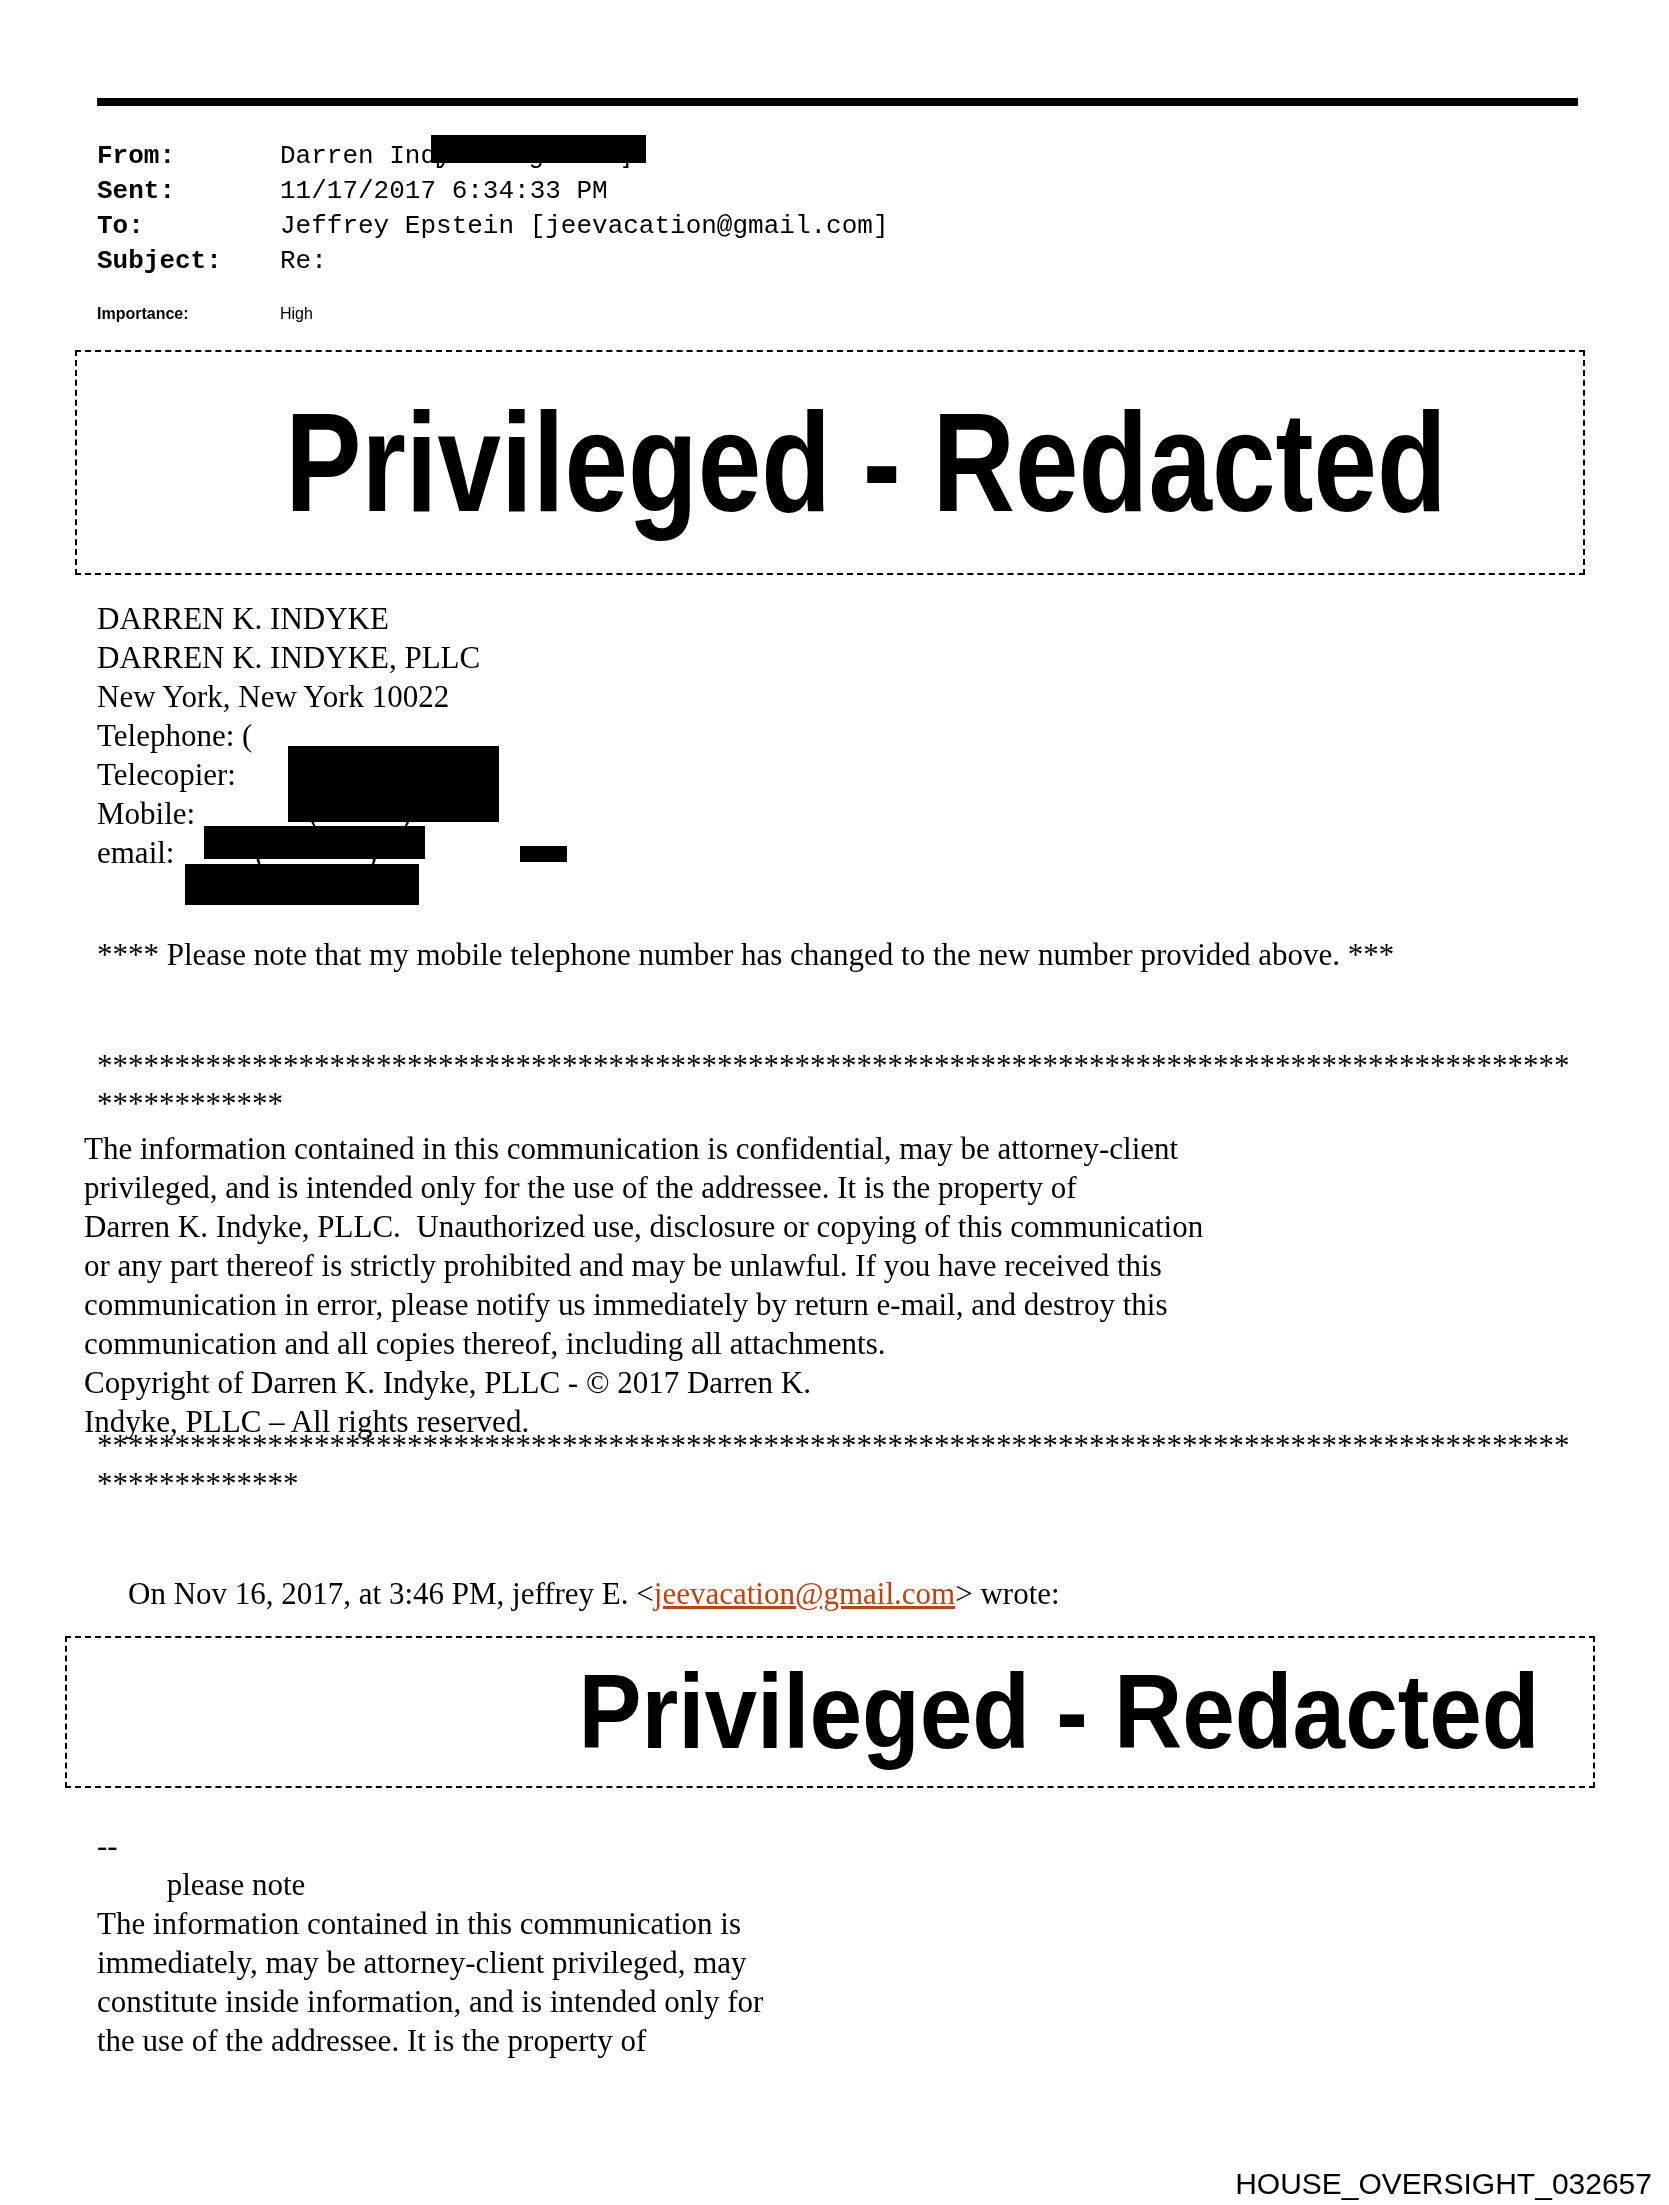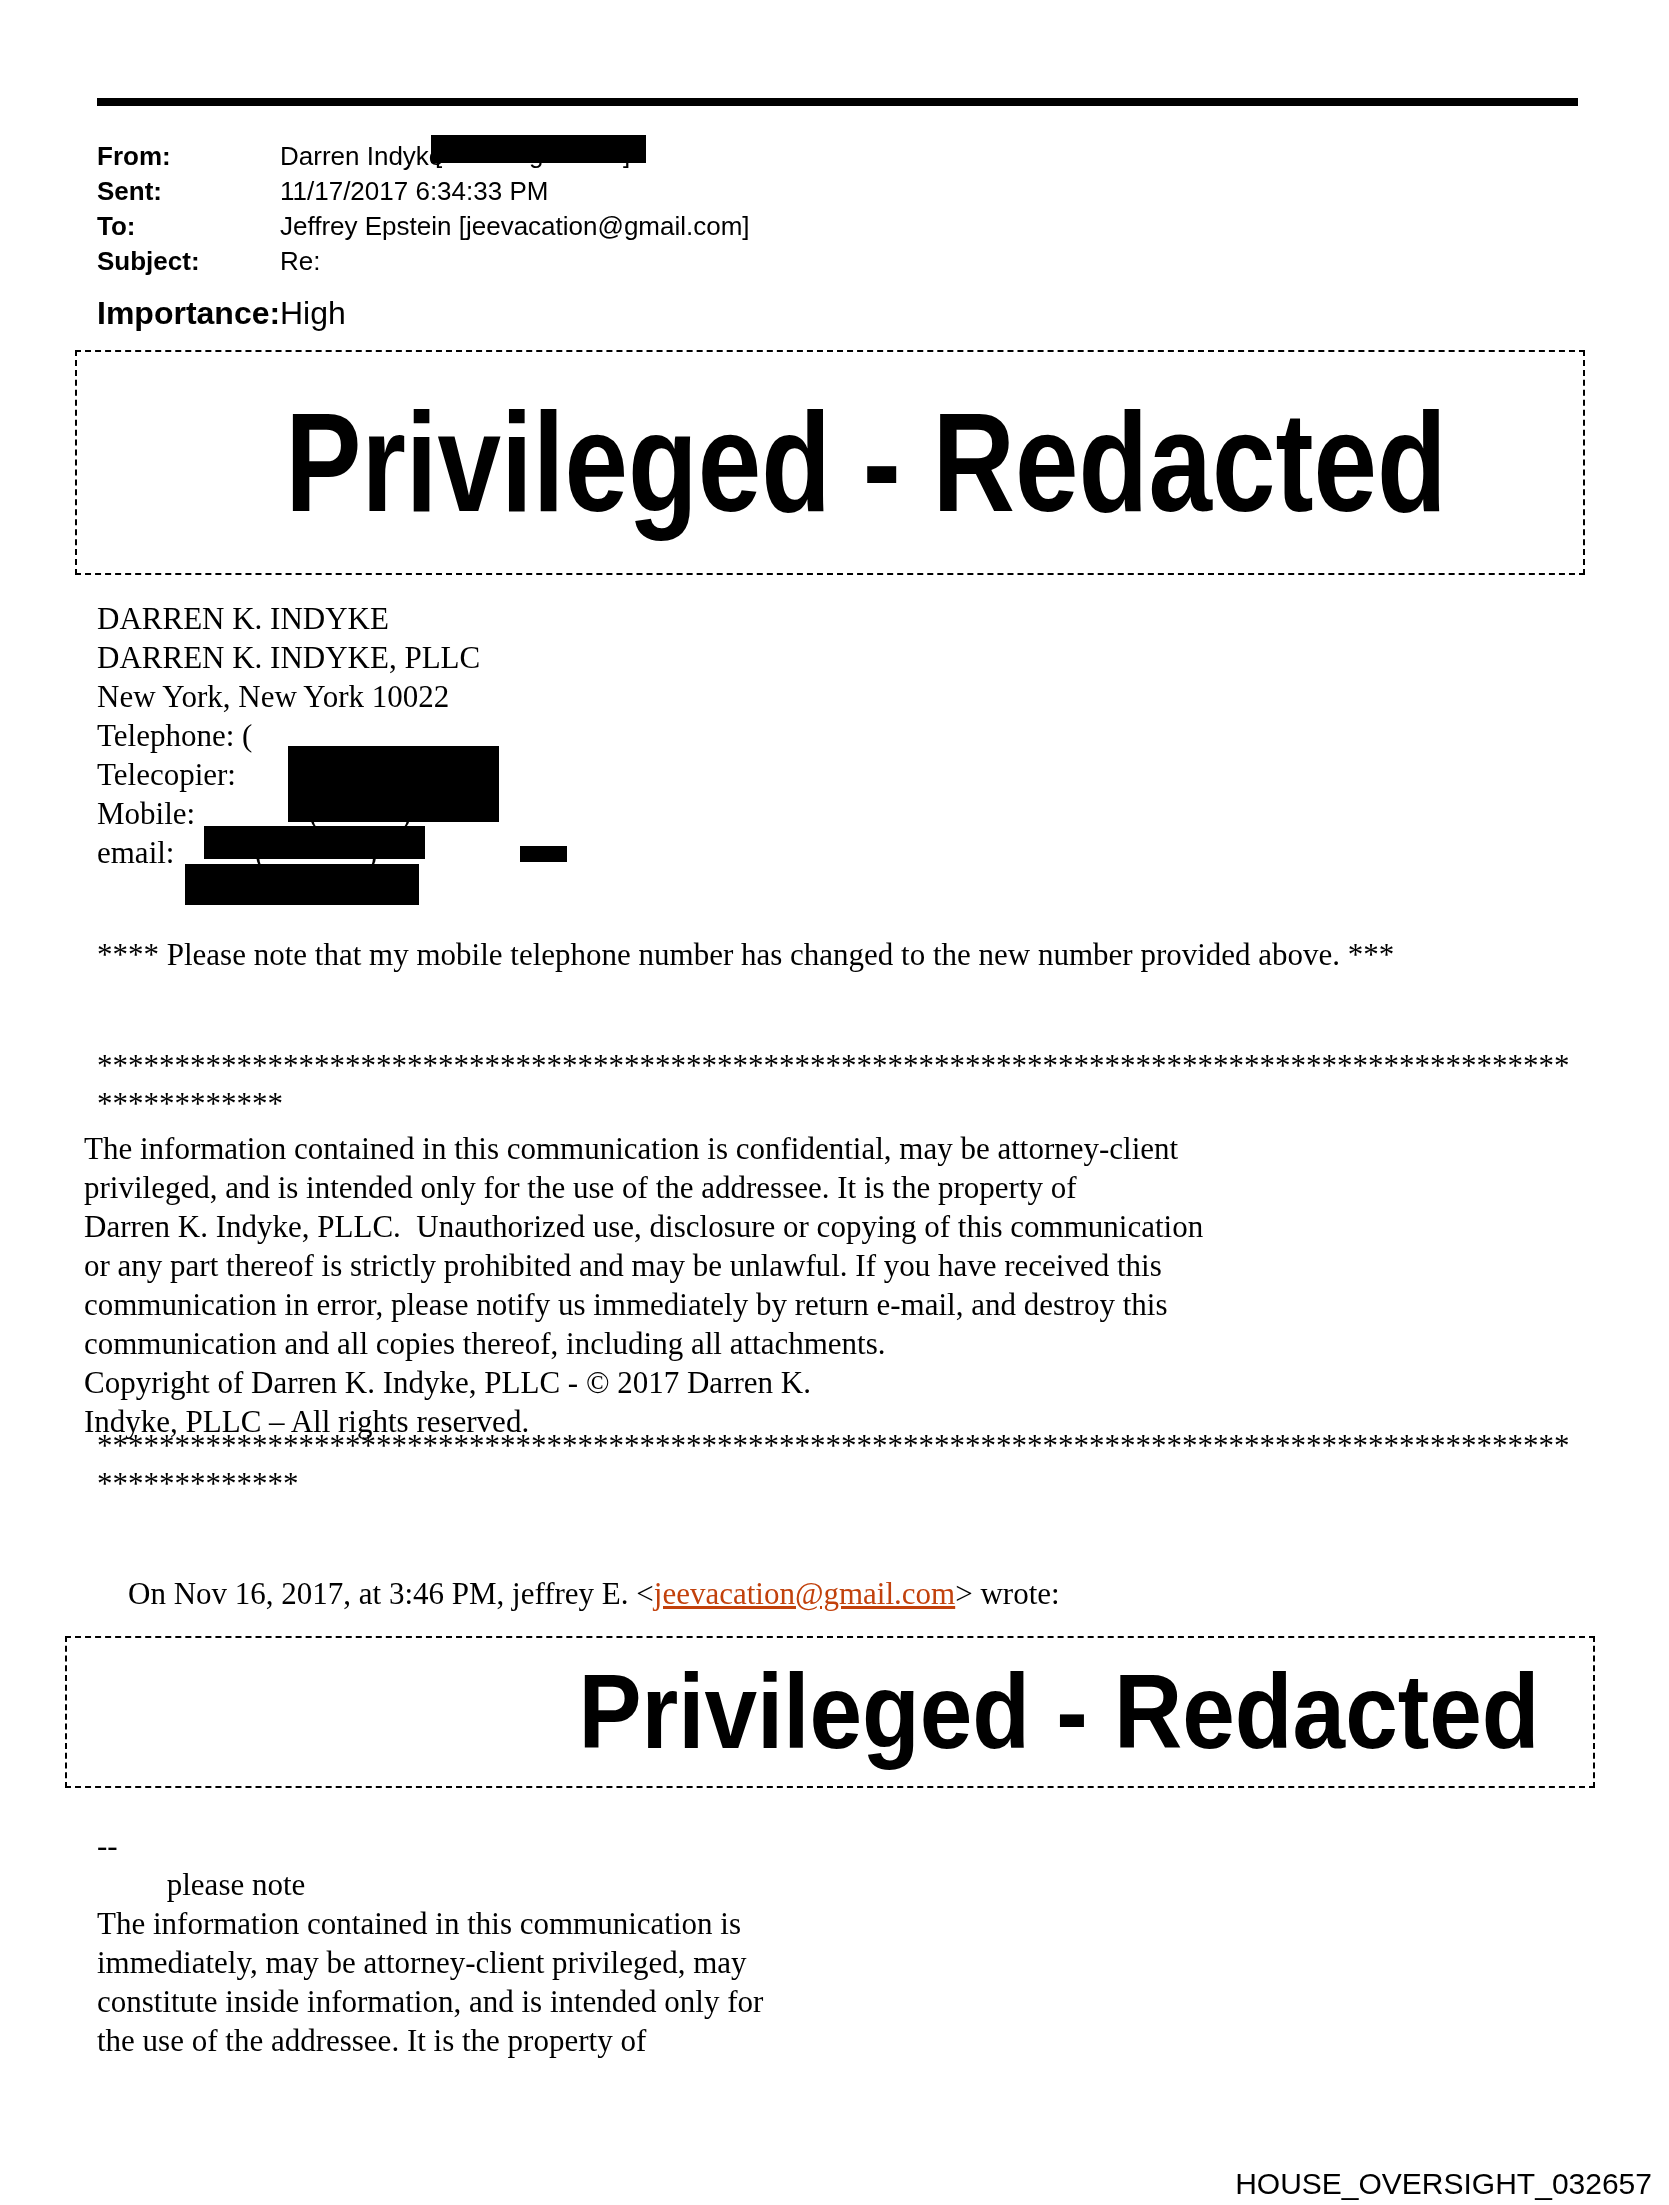--- a/index.html
+++ b/index.html
@@ -7,25 +7,25 @@
     position:relative;
     width:1669px;height:2205px;
     margin:0 auto;
     background:#ffffff;
     color:#000;
     font-family:"Liberation Serif", serif;
     overflow:hidden;
   }
   .abs{position:absolute;}
   .top-rule{left:97px;top:98px;width:1481px;height:7.9px;background:#000;}
-  .hdr{left:97px;top:139px;font-family:Liberation Sans, sans-serif;font-size:26px;line-height:35px;}
+  .hdr{left:97px;top:139px;font-family:Liberation Mono, monospace;font-size:26px;line-height:35px;}
   .hdr-row{display:flex;}
   .hdr-label{font-weight:bold;width:183px;white-space:pre;}
   .hdr-value{white-space:pre;}
-  .importance{left:97px;top:296px;font-family:"Liberation Sans",sans-serif;font-size:32px;line-height:35px;text-align:center;}
+  .importance{left:97px;top:296px;font-family:"Liberation Sans",sans-serif;font-size:16px;line-height:35px;}
   .banner{border:2.6px dashed #000;display:flex;align-items:center;justify-content:flex-end;background:#fff;}
   .banner-text{font-family:"Liberation Sans",sans-serif;font-weight:bold;white-space:nowrap;}
   #banner1{left:75px;top:350px;width:1506px;height:221px;}
   #banner1 .banner-text{font-size:141px;transform:scaleX(0.81);}
   #banner2{left:65px;top:1636px;width:1526px;height:148px;}
   #banner2 .banner-text{font-size:105px;transform:scaleX(0.90);}
   .serif-block{font-size:31px;line-height:39px;}
   .serif-block .line{white-space:pre;}
   .sig{left:97px;top:599px;}
   .note-line{left:97px;top:937px;font-size:31px;white-space:pre;}

